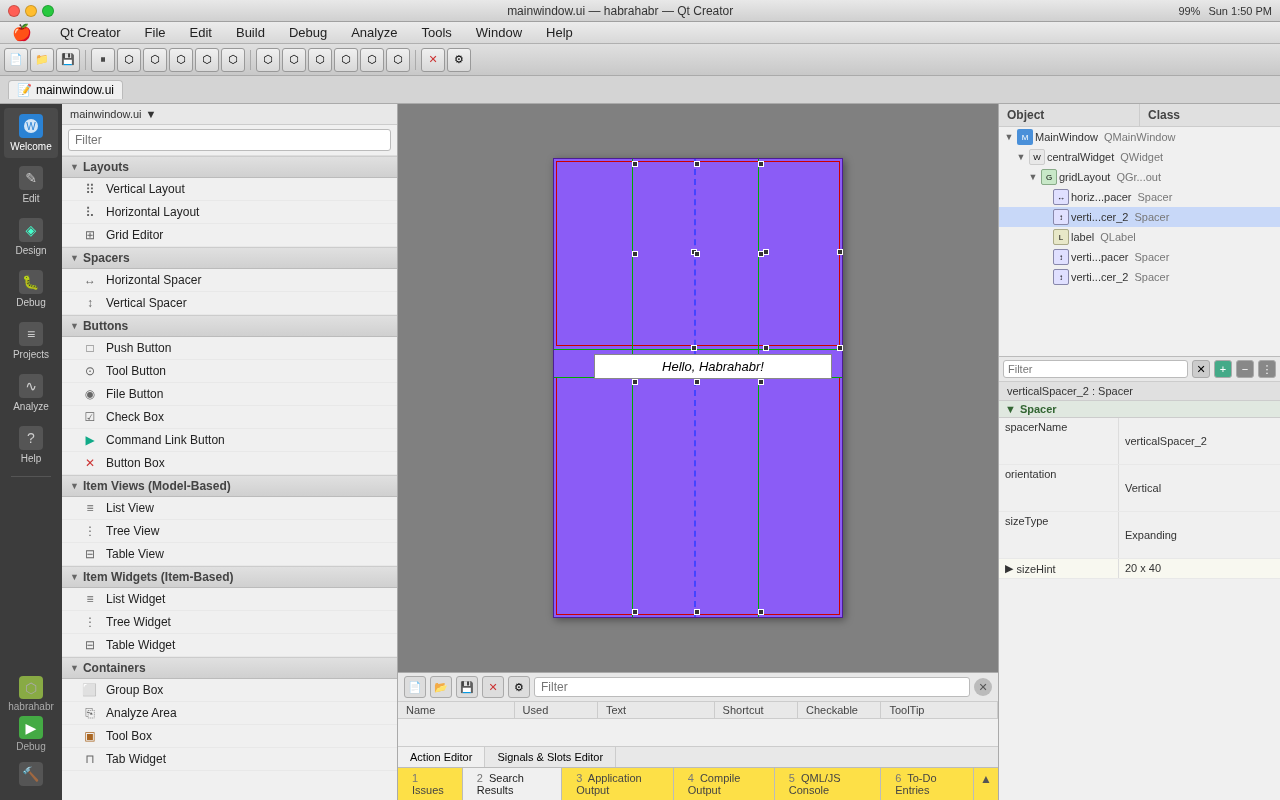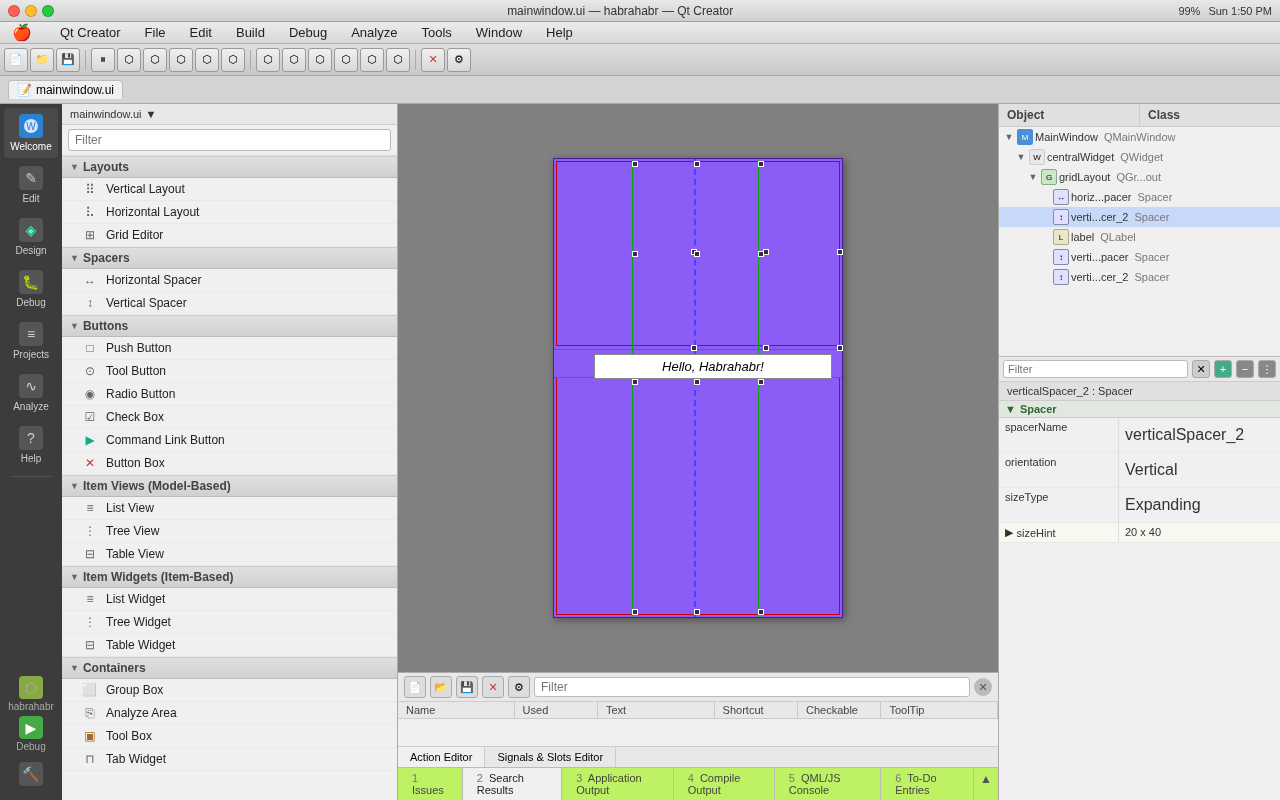--- a/index.html
+++ b/index.html
@@ -474,23 +474,23 @@
     }
     .prop-key {
       flex: 0 0 120px;
       padding: 3px 6px;
       color: #333;
       border-right: 1px solid #ddd;
       font-size: 11px;
     }
     .prop-val {
       flex: 1;
-      padding: 8px 6px;
+      padding: 17px 6px;
       color: #333;
-      font-size: 16px;
+      font-size: 11px;
     }
     .prop-expand-row {
       display: flex;
       border-bottom: 1px solid #e8e8e8;
       background: #f8f8f0;
       font-size: 11px;
     }
     .prop-expand-key {
       flex: 0 0 120px;
       padding: 3px 6px;
@@ -562,21 +562,21 @@
       font-size: 11px;
     }
     .bottom-col {
       padding: 2px 8px;
       border-right: 1px solid #ccc;
       color: #444;
       font-weight: 500;
     }
     .bottom-tabs {
       display: flex;
-      background: #bef264;
+      background: #fde047;
       border-top: 1px solid #bbb;
       margin-top: auto;
     }
     .bottom-tab {
       padding: 4px 14px;
       font-size: 11px;
       cursor: pointer;
       border-right: 1px solid #bbb;
       color: #444;
     }
@@ -795,21 +795,21 @@
         <div class="widget-item">
           <div class="widget-icon icon-pushbtn"></div>
           <span>Push Button</span>
         </div>
         <div class="widget-item">
           <div class="widget-icon icon-toolbtn"></div>
           <span>Tool Button</span>
         </div>
         <div class="widget-item">
           <div class="widget-icon icon-radio"></div>
-          <span>Radio Button</span>
+          <span>File Button</span>
         </div>
         <div class="widget-item">
           <div class="widget-icon icon-check"></div>
           <span>Check Box</span>
         </div>
         <div class="widget-item">
           <div class="widget-icon icon-cmdlink"></div>
           <span>Command Link Button</span>
         </div>
         <div class="widget-item">

